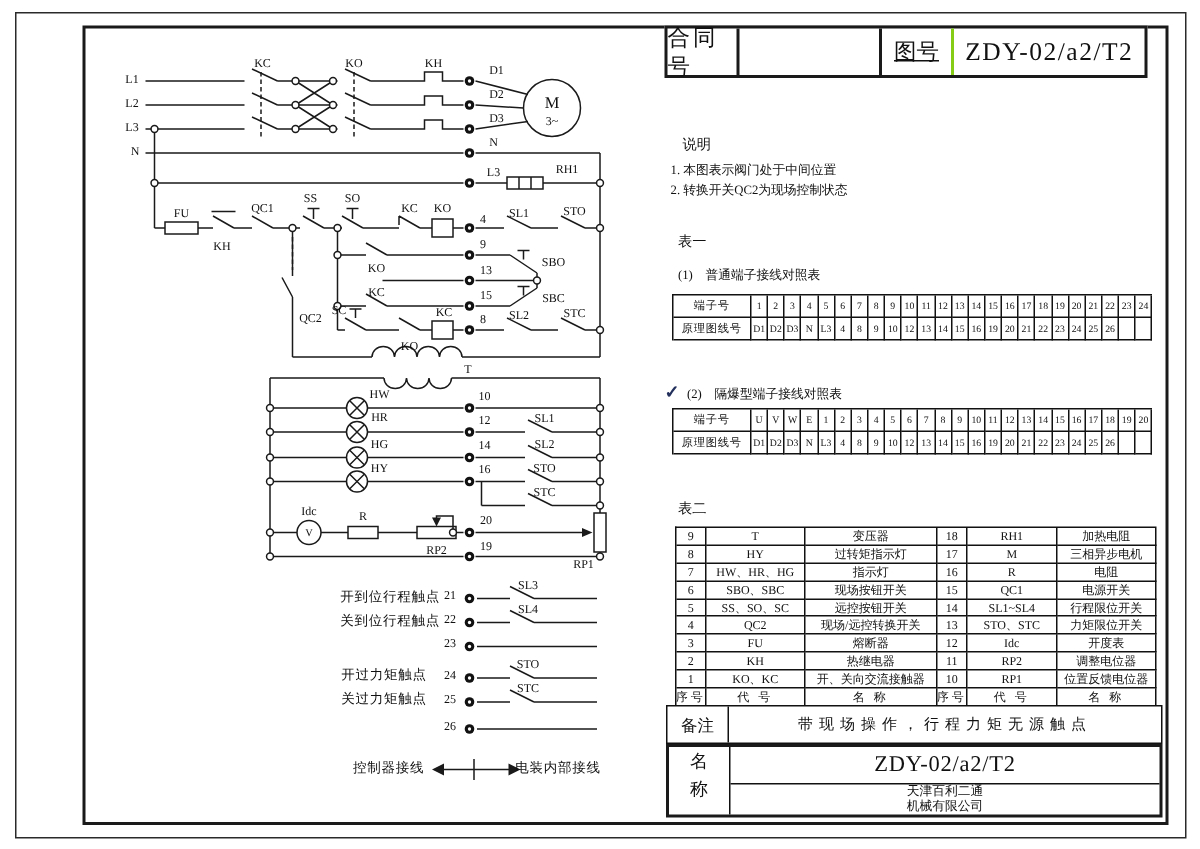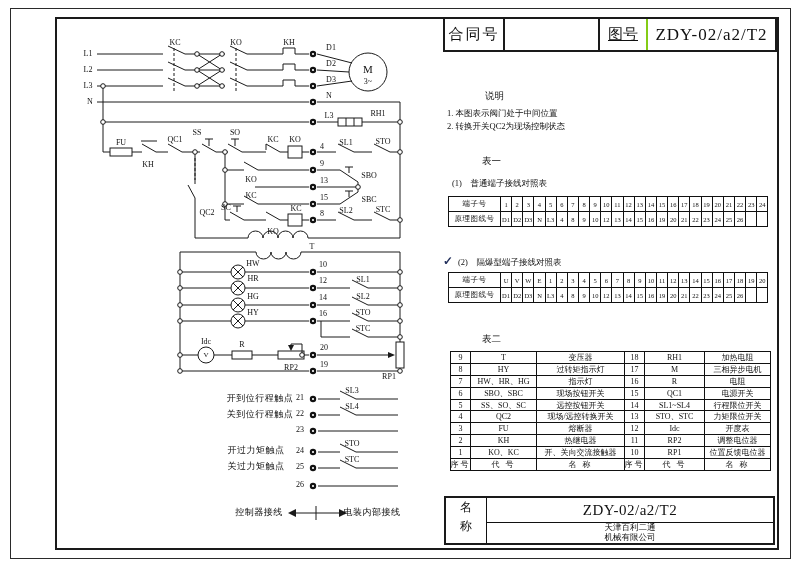--- a/index.html
+++ b/index.html
@@ -11,27 +11,27 @@
   .inner-frame{left:55px;top:17px;width:720px;height:529px;border:2px solid #1a1a1a;}
   
   #clabels{left:0;top:0;width:800px;height:566px;pointer-events:none;}
   .clab{position:absolute;transform:translate(-50%,-50%);font-size:8px;white-space:nowrap;color:#111;}
   .clab.cjk{font-size:9px;letter-spacing:0.5px;}
   .clab.big{font-size:11px;}
   .clab.sm{font-size:7px;}
   
   #titleblock{left:443px;top:17px;height:35px;display:flex;border:2px solid #1a1a1a;background:#fff;box-sizing:border-box;}
   #titleblock .cell{display:flex;align-items:center;justify-content:center;box-sizing:border-box;height:100%;}
-  .contract-label{width:60px;border-right:2px solid #1a1a1a;font-size:15px;letter-spacing:2px;}
+  .contract-label{width:48px;border-right:2px solid #1a1a1a;font-size:15px;letter-spacing:2px;}
   .contract-value{width:95px;border-right:2px solid #1a1a1a;font-size:13px;}
   .drawno-label{width:48px;border-right:2px solid #84cc16;font-size:15px;text-decoration:underline;}
   .drawno-value{width:127px;font-size:17px;letter-spacing:1px;}
   
   .ft{position:absolute;white-space:nowrap;color:#111;}
-  .f95{font-size:9.5px;margin-left:30px;} .f85{font-size:8.5px;}
+  .f95{font-size:9.5px;} .f85{font-size:8.5px;}
   .checkmark{font-size:12px;font-weight:bold;color:#23305c;}
   
   .termtable{position:absolute;display:grid;grid-template-columns:52px repeat(24,11.15px);
              grid-auto-rows:15px;border-top:1px solid #111;border-left:1px solid #111;background:#fff;}
   .tc{border-right:1px solid #111;border-bottom:1px solid #111;display:flex;align-items:center;justify-content:center;
       font-size:6.5px;overflow:hidden;}
   .tc.lab{font-size:7.5px;letter-spacing:0.5px;}
   
   #comptable{position:absolute;left:450px;top:351px;display:grid;
              grid-template-columns:20px 66px 88px 20px 60px 66px;grid-auto-rows:11.9px;
@@ -249,21 +249,21 @@
       <span class="clab" style="left: 331px; top: 79px;">D3</span>
       <span class="clab" style="left: 329px; top: 95px;">N</span>
       <span class="clab" style="left: 329px; top: 115px;">L3</span>
       <span class="clab" style="left: 378px; top: 113px;">RH1</span>
       <span class="clab big" style="left: 368px; top: 69px;">M</span>
       <span class="clab" style="left: 368px; top: 81px;">3~</span>
       <span class="clab" style="left: 121px; top: 142px;">FU</span>
       <span class="clab" style="left: 148px; top: 164px;">KH</span>
       <span class="clab" style="left: 175px; top: 139px;">QC1</span>
       <span class="clab" style="left: 207px; top: 212px;">QC2</span>
-      <span class="clab" style="left: 197px; top: 132px; text-align: right;">SS</span>
+      <span class="clab" style="left: 207px; top: 132px; text-align: right;">SS</span>
       <span class="clab" style="left: 235px; top: 132px;">SO</span>
       <span class="clab" style="left: 273px; top: 139px;">KC</span>
       <span class="clab" style="left: 295px; top: 139px;">KO</span>
       <span class="clab" style="left: 322px; top: 146px;">4</span>
       <span class="clab" style="left: 346px; top: 142px;">SL1</span>
       <span class="clab" style="left: 383px; top: 141px;">STO</span>
       <span class="clab" style="left: 322px; top: 163px;">9</span>
       <span class="clab" style="left: 251px; top: 179px;">KO</span>
       <span class="clab" style="left: 369px; top: 175px;">SBO</span>
       <span class="clab" style="left: 324px; top: 180px;">13</span>
@@ -492,20 +492,24 @@
       <div class="cc">RP1</div>
       <div class="cc">位置反馈电位器</div>
       <div class="cc hd">序号</div>
       <div class="cc hd">代 号</div>
       <div class="cc hd">名 称</div>
       <div class="cc hd">序号</div>
       <div class="cc hd">代 号</div>
       <div class="cc hd">名 称</div>
     </div>
 
+  <div class="abs" id="remark">
+    <div class="lab">备注</div>
+    <div class="txt">带现场操作，行程力矩无源触点</div>
+  </div>
 
   <div class="abs" id="nameblock">
     <div class="lab">
         <span>名称</span>
       </div>
     <div class="right">
       <div class="dno">ZDY-02/a2/T2</div>
       <div class="co">
         <span>天津百利二通</span>
         <span>机械有限公司</span>

